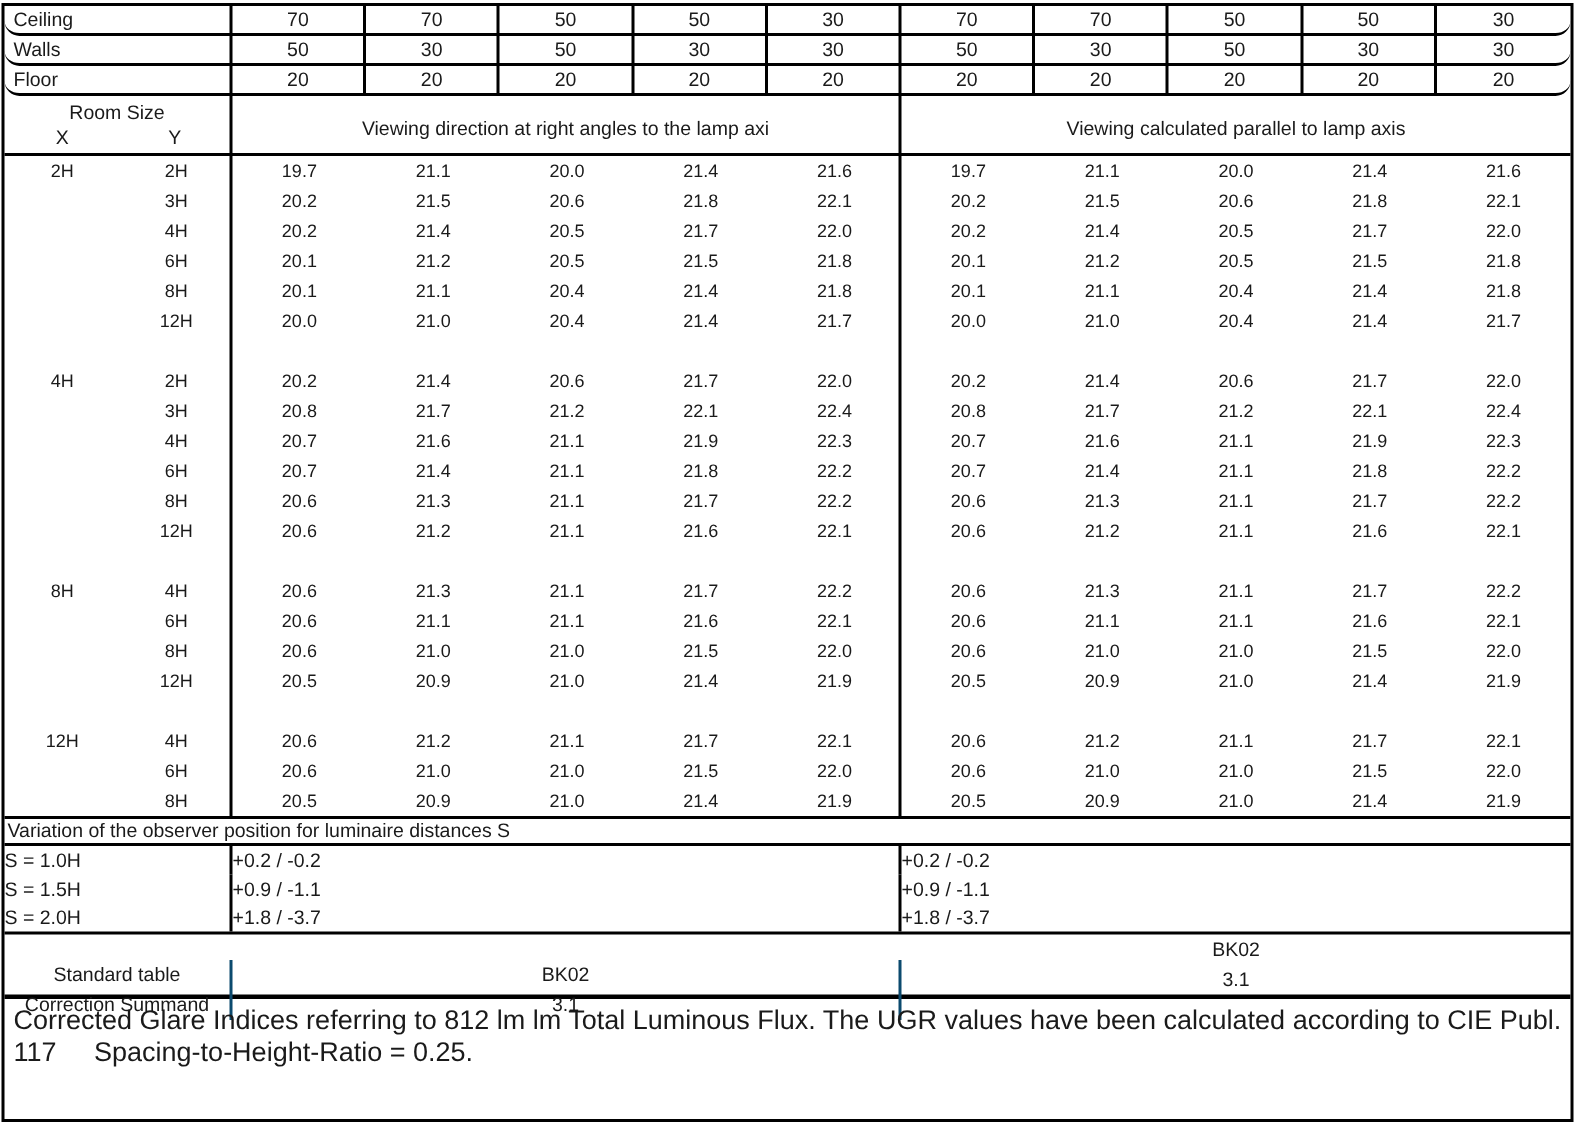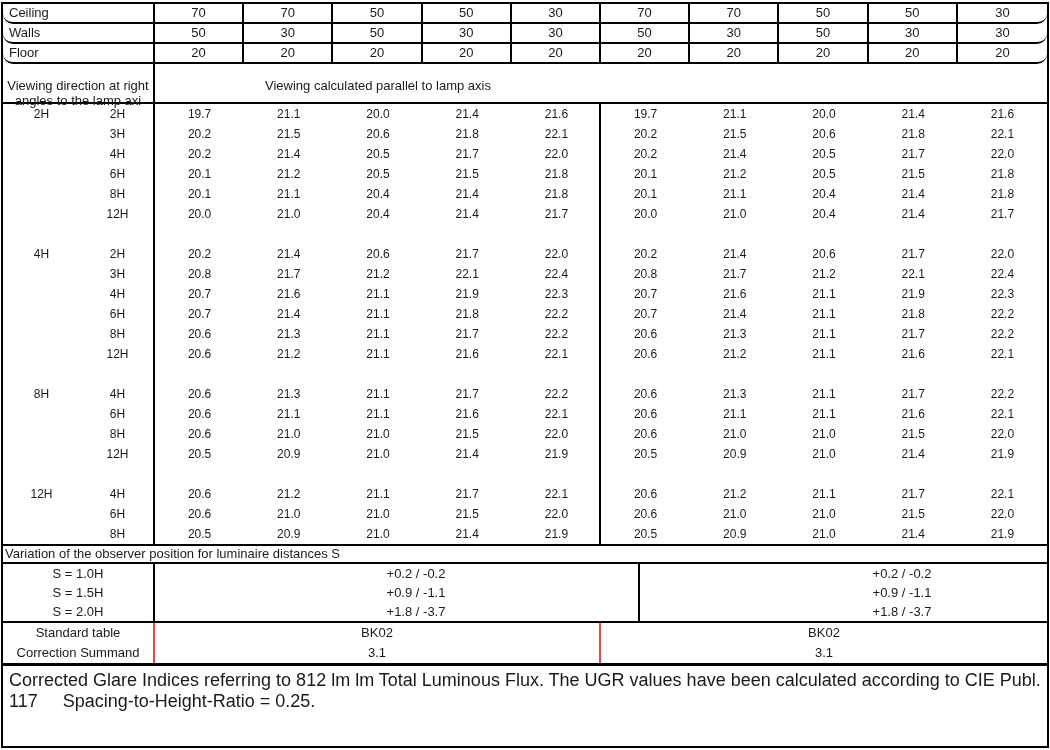--- a/index.html
+++ b/index.html
@@ -35,29 +35,29 @@
   .vline { position:absolute; top:0; bottom:0; width:2px; background:#000; }
   .v1 { left:150px; } .v2 { left:596px; }
   .data-row { display:grid; grid-template-columns:77px 75px repeat(10,1fr);
     height:20px; line-height:20px; text-align:center; }
   
   .variation-row { height:20px; line-height:15px; border-top:2px solid #000; border-bottom:2px solid #000;
     box-sizing:border-box; padding-left:2px; font-size:13px; }
   
   .s-rows { height:59px; border-bottom:2px solid #000; box-sizing:border-box; }
   .s-row { display:grid; grid-template-columns:152px 446px 446px; height:19px; line-height:19px;
-    text-align:center; font-size:13px;gap:39px; }
+    font-size:13px; }
   .s-row > div { box-sizing:border-box; }
   .s-row > .c1, .s-row > .c2 { border-right:2px solid #000; }
   
   .summary-rows { height:43px; border-bottom:3px solid #000; box-sizing:border-box; }
   .summary-row { display:grid; grid-template-columns:152px 446px 446px; height:20px; line-height:20px;
     text-align:center; font-size:13px; }
   .summary-row > div { box-sizing:border-box; }
-  .summary-row > .c1, .summary-row > .c2 { border-right:2px solid #ef4444; }
+  .summary-row > .c1, .summary-row > .c2 { border-right:2px solid #0c4a6e;margin-top:17px; }
   
   .footer { height:54px; box-sizing:border-box; padding:4px 6px; font-size:18px; white-space:pre-wrap; }
 </style>
 </head>
 <body>
 
 <div class="page">
 
   <div id="surfaces">
       <div class="surface-row">
@@ -95,20 +95,27 @@
         <div class="val">20</div>
         <div class="val">20</div>
         <div class="val">20</div>
         <div class="val">20</div>
         <div class="val">20</div>
         <div class="val">20</div>
       </div>
     </div>
 
   <div class="header-row">
+    <div class="hdr-left">
+      <div class="rs">Room Size</div>
+      <div class="xy">
+        <span>X</span>
+        <span>Y</span>
+      </div>
+    </div>
     <div class="hdr-mid">Viewing direction at right angles to the lamp axi</div>
     <div class="hdr-right">Viewing calculated parallel to lamp axis</div>
   </div>
 
   <div class="data-area" id="data-area">
     <div class="vline v1"></div>
     <div class="vline v2"></div>
   <div class="data-row">
         <div>2H</div>
         <div>2H</div>

